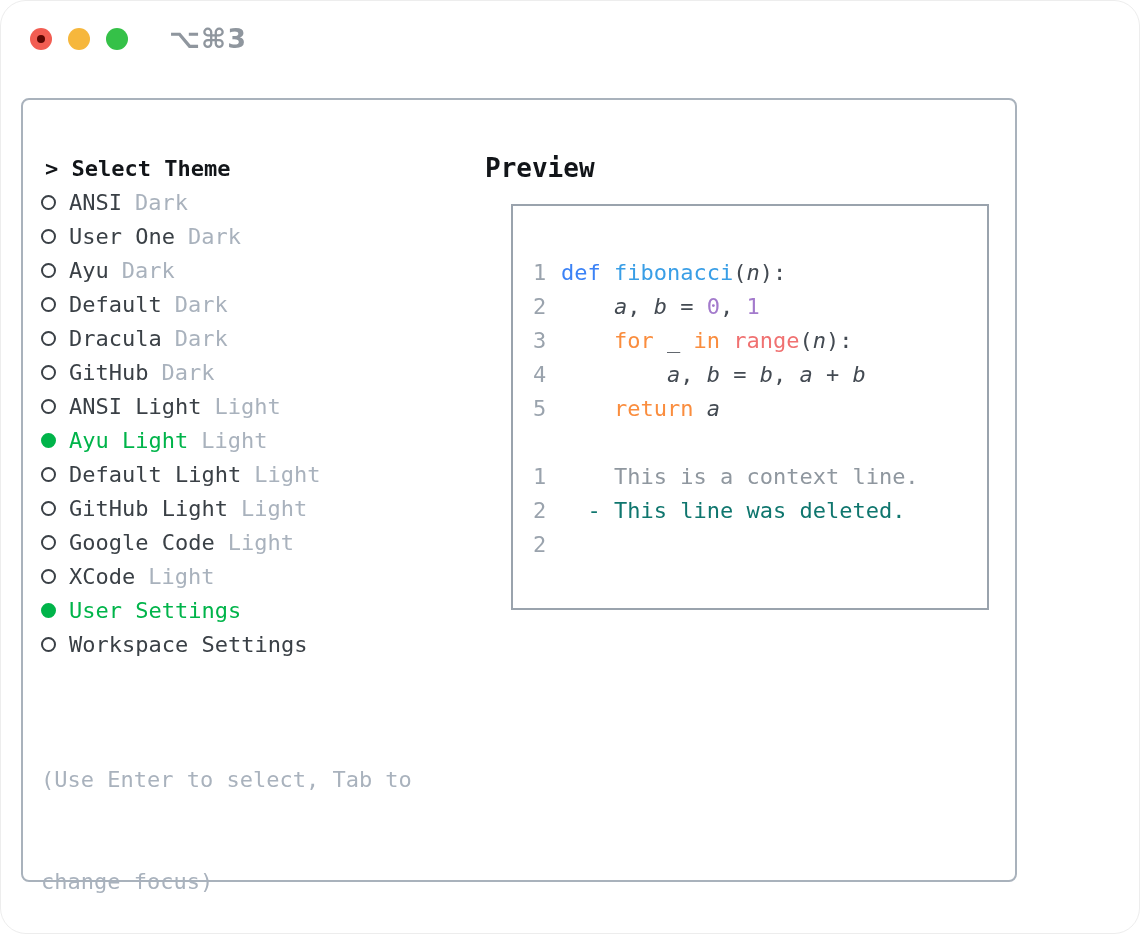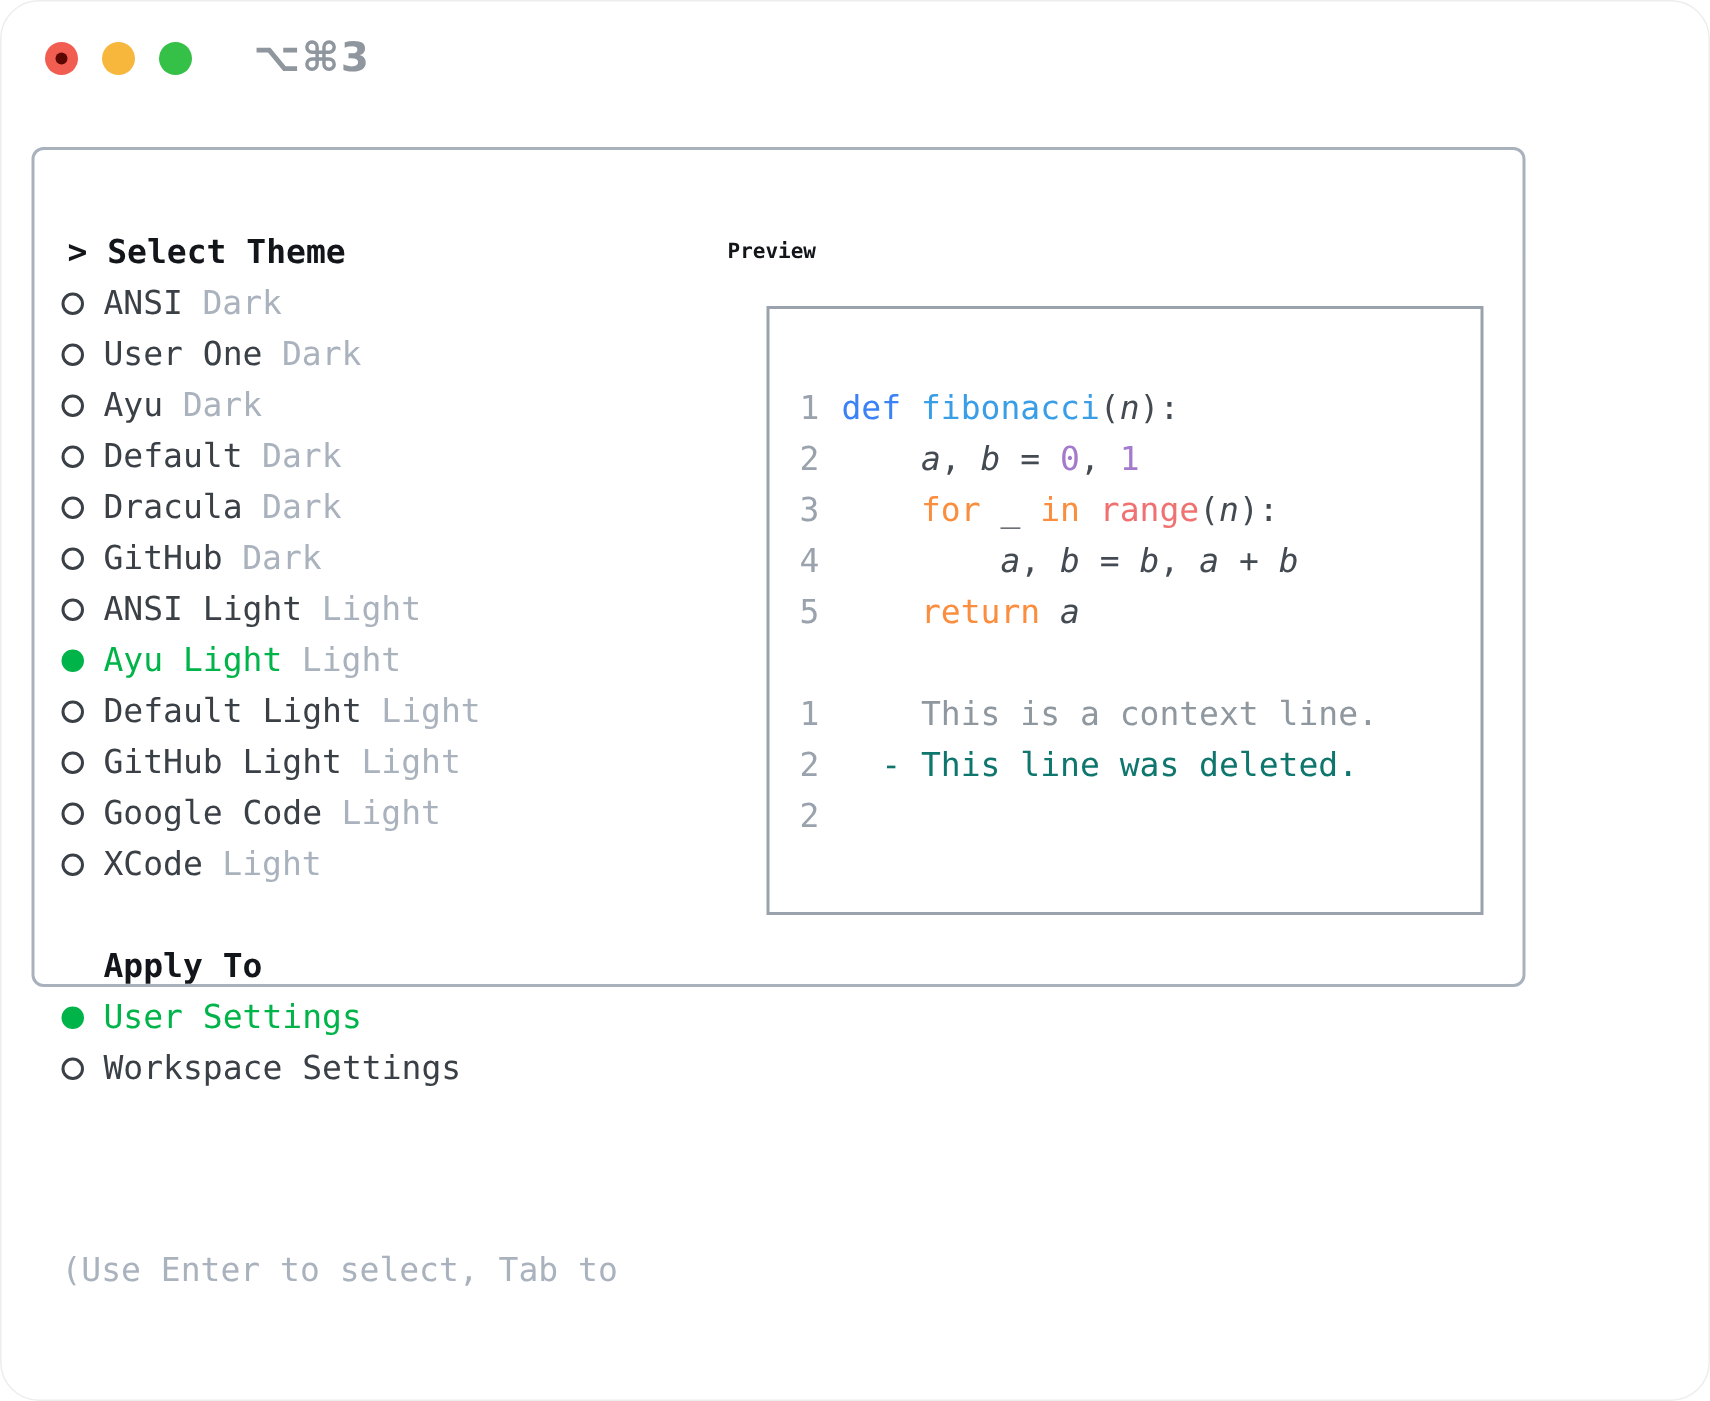--- a/index.html
+++ b/index.html
@@ -21,41 +21,41 @@
     border-radius:50%; background:#5c0702;
   }
   .win-title {
     position:absolute; left:168px; top:22px; font-size:27px; font-weight:bold;
     color:#8f969e; font-family:"DejaVu Sans","Liberation Sans",sans-serif;
     letter-spacing:1px;
   }
 
   
   .panel {
-    position:absolute; left:20px; top:97px; width:996px; height:560px;
+    position:absolute; left:20px; top:97px; width:996px; height:784px;
     border:2px solid #a9b2bc; border-radius:8px; background:#ffffff;
     display:flex; padding:51px 26px 0 18px;
   }
   .left-col  { width:446px; }
   .right-col { flex:1; }
 
   .row { height:34px; display:flex; align-items:center; font-size:22px; color:#3a4046; white-space:pre; }
   .hdr { font-weight:bold; color:#121519; padding-left:4px; }
   .bullet {
     width:15px; height:15px; flex:none; border:2px solid #3a4046;
     border-radius:50%; margin-right:13px;
   }
   .item { cursor:default; }
   .variant { margin-left:13px; }
 
   .apply-hdr { margin-top:34px; margin-left:28px; font-weight:bold; color:#121519; }
   .help { margin-top:34px; font-size:22px; line-height:34px; white-space:pre; }
 
   
-  .preview-hdr { font-weight:bold; color:#121519; height:34px; display:flex; align-items:center; font-size:14px; }
+  .preview-hdr { font-weight:bold; color:#121519; height:34px; display:flex; align-items:center; font-size:26px; }
   .preview-box {
     margin-top:19px; margin-left:26px; width:478px; height:406px;
     border:2px solid #9aa3ad; background:#ffffff; padding:49px 0 0 20px; overflow:hidden;
   }
   .pline { height:34px; display:flex; align-items:center; font-size:22px; white-space:pre; }
   .lineno { width:28px; flex:none; }
 </style>
 </head>
 <body>
 
@@ -80,21 +80,20 @@
           <div class="row item"><span class="bullet"></span><span>Dracula</span><span class="variant" style="color: rgb(169, 178, 189);">Dark</span></div>
           <div class="row item"><span class="bullet"></span><span>GitHub</span><span class="variant" style="color: rgb(169, 178, 189);">Dark</span></div>
           <div class="row item"><span class="bullet"></span><span>ANSI Light</span><span class="variant" style="color: rgb(169, 178, 189);">Light</span></div>
           <div class="row item"><span class="bullet" style="background: rgb(0, 180, 74); border-color: rgb(0, 180, 74);"></span><span style="color: rgb(0, 180, 74);">Ayu Light</span><span class="variant" style="color: rgb(169, 178, 189);">Light</span></div>
           <div class="row item"><span class="bullet"></span><span>Default Light</span><span class="variant" style="color: rgb(169, 178, 189);">Light</span></div>
           <div class="row item"><span class="bullet"></span><span>GitHub Light</span><span class="variant" style="color: rgb(169, 178, 189);">Light</span></div>
           <div class="row item"><span class="bullet"></span><span>Google Code</span><span class="variant" style="color: rgb(169, 178, 189);">Light</span></div>
           <div class="row item"><span class="bullet"></span><span>XCode</span><span class="variant" style="color: rgb(169, 178, 189);">Light</span></div>
         </div>
 
-      <div class="row apply-hdr">Apply To</div>
       <div id="apply-list">
           <div class="row item"><span class="bullet" style="background: rgb(0, 180, 74); border-color: rgb(0, 180, 74);"></span><span style="color: rgb(0, 180, 74);">User Settings</span></div>
           <div class="row item"><span class="bullet"></span><span>Workspace Settings</span></div>
         </div>
 
       <div class="help" style="color: rgb(169, 178, 189);">
         <div>(Use Enter to select, Tab to</div>
         <div>change focus)</div>
       </div>
     </div>

